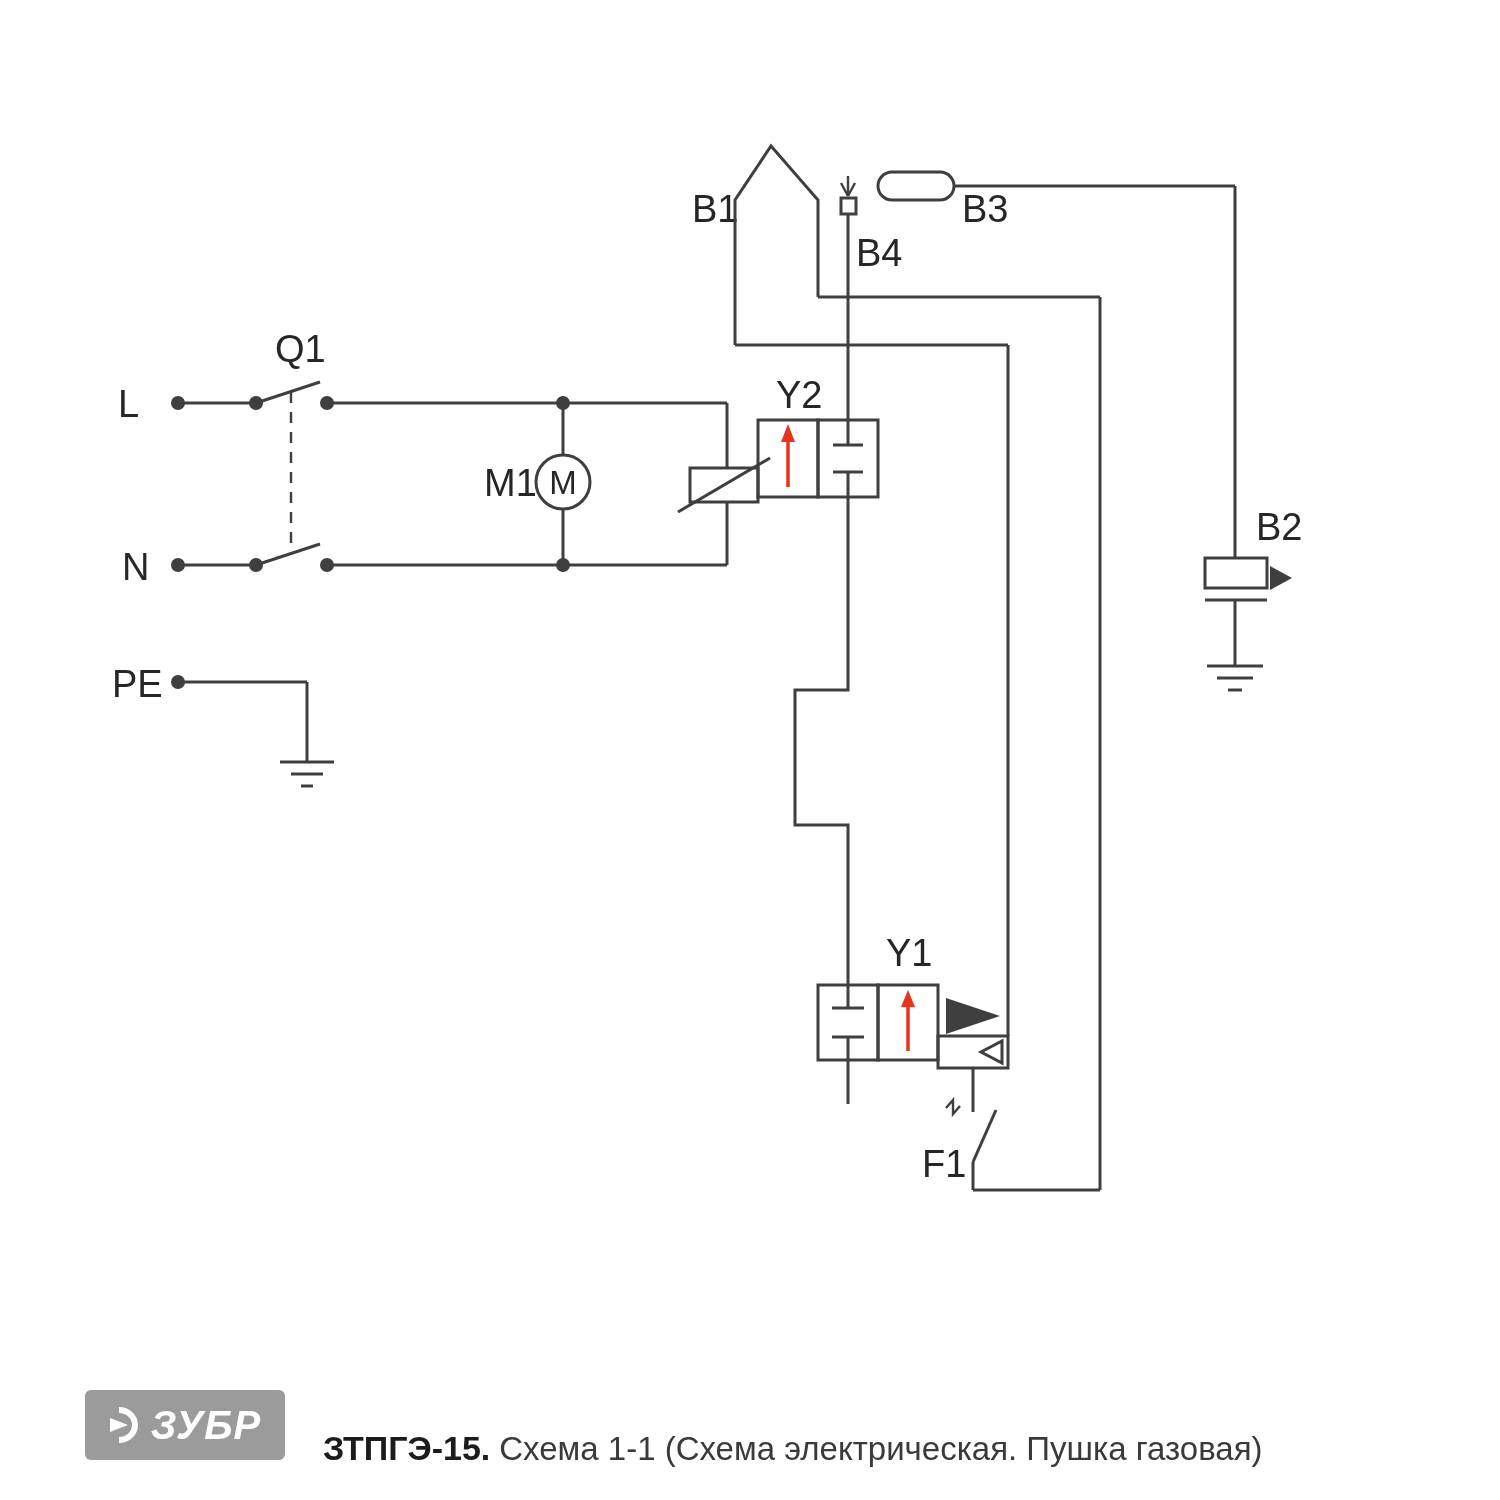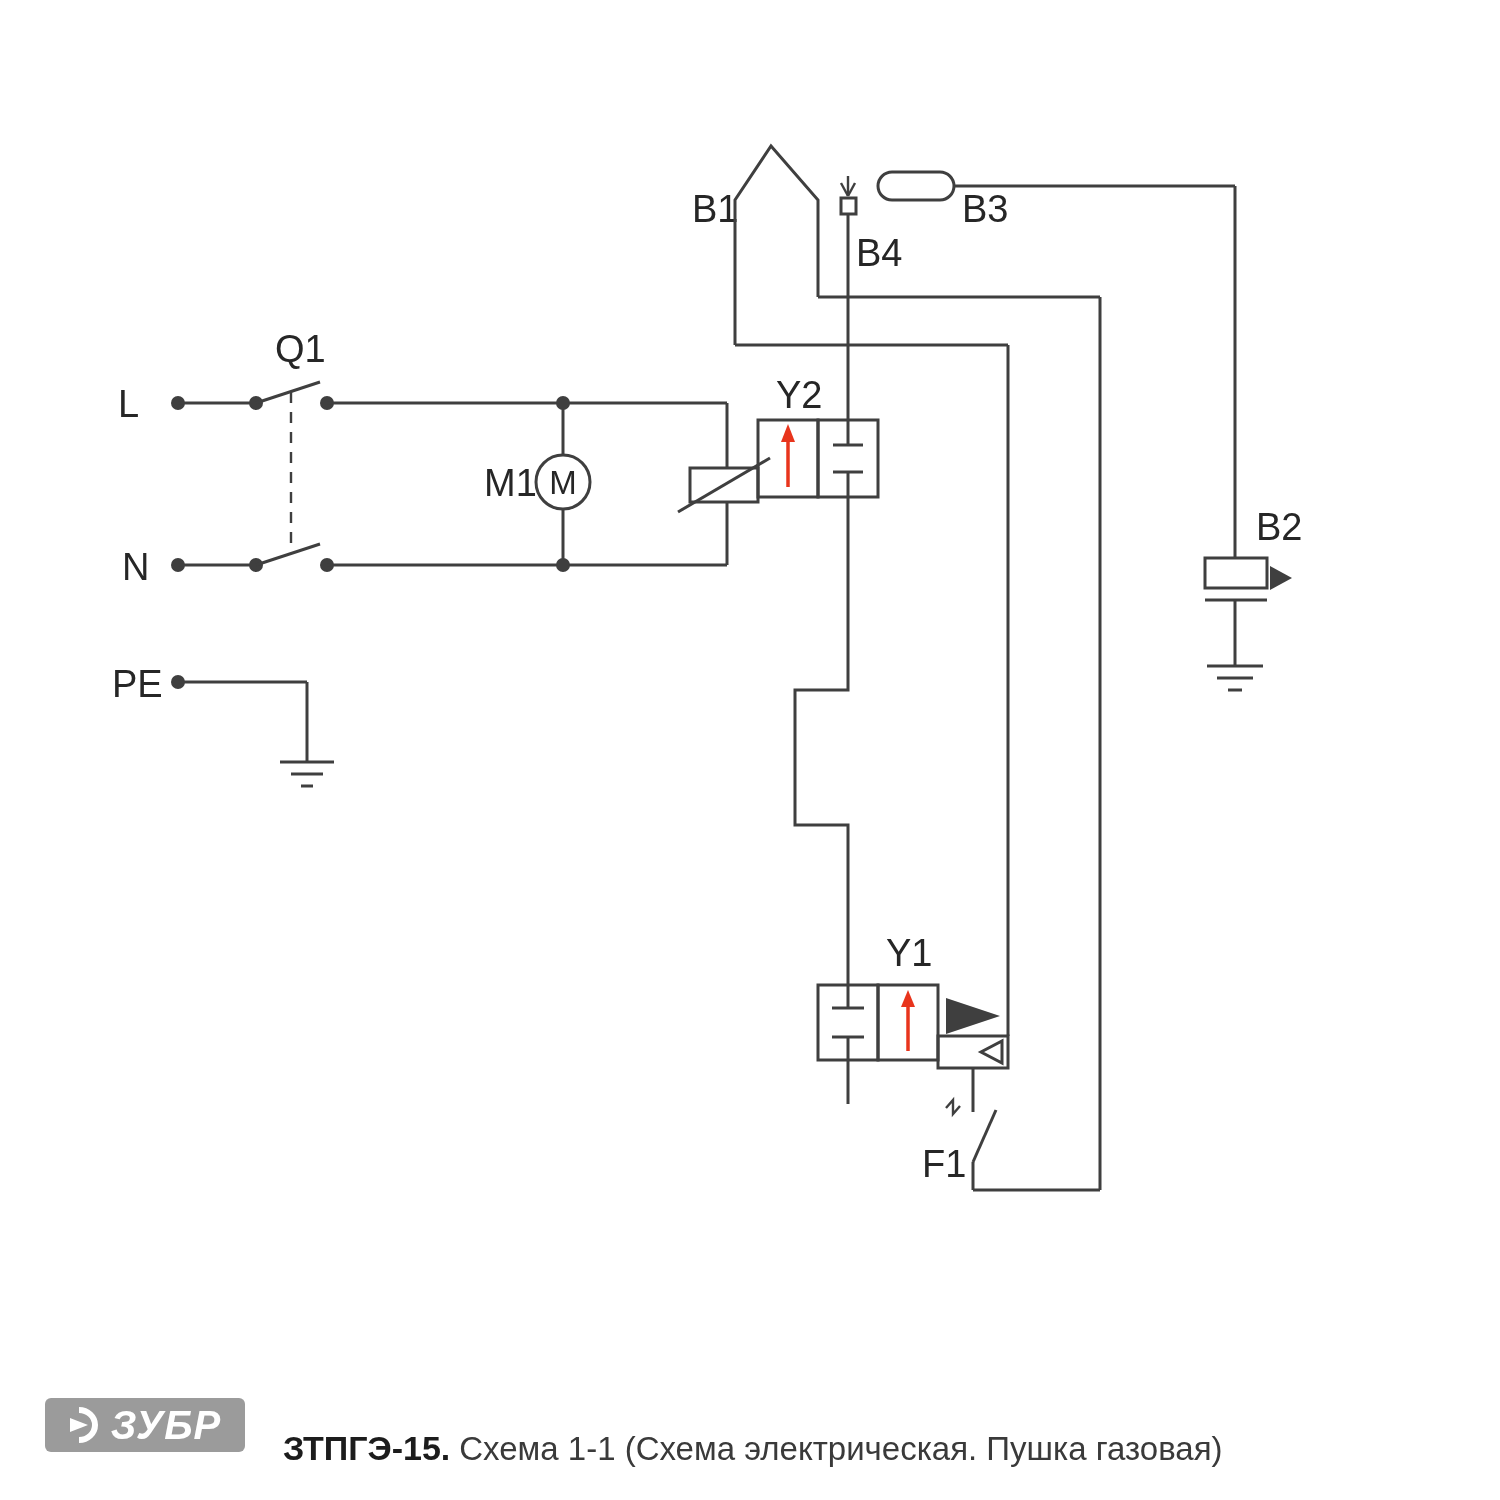--- a/index.html
+++ b/index.html
@@ -17,23 +17,23 @@
   .red-line{stroke:var(--accent-red,#e8341c);stroke-width:3.5;fill:none;}
   .red-fill{fill:var(--accent-red,#e8341c);stroke:none;}
   .lbl{font-family:"Liberation Sans",sans-serif;font-size:38px;fill:#262626;}
   .lbl-m{font-size:33px;}
   
   .footer{
     position:absolute;left:45px;top:1393px;height:64px;
     display:flex;align-items:center;gap:38px;
   }
   .logo-badge{
-    width:200px;height:54px;border-radius:6px;
+    width:200px;height:70px;border-radius:6px;
     background:var(--logo-background,#9b9b9b);
-    display:flex;align-items:center;justify-content:center;gap:8px;
+    display:flex;align-items:center;justify-content:center;gap:8px;margin-left:40px;
   }
   .logo-text{
     color:var(--logo-text,#ffffff);font-weight:700;font-style:italic;
     font-size:40px;letter-spacing:1px;line-height:1;
   }
   .footer-title{display:flex;align-items:baseline;gap:9px;white-space:nowrap;}
   .model{font-weight:700;color:#1c1c1c;font-size:34px;}
   .subtitle{color:#3a3a3a;font-size:33px;margin-top:48px;}
 </style>
 </head>

